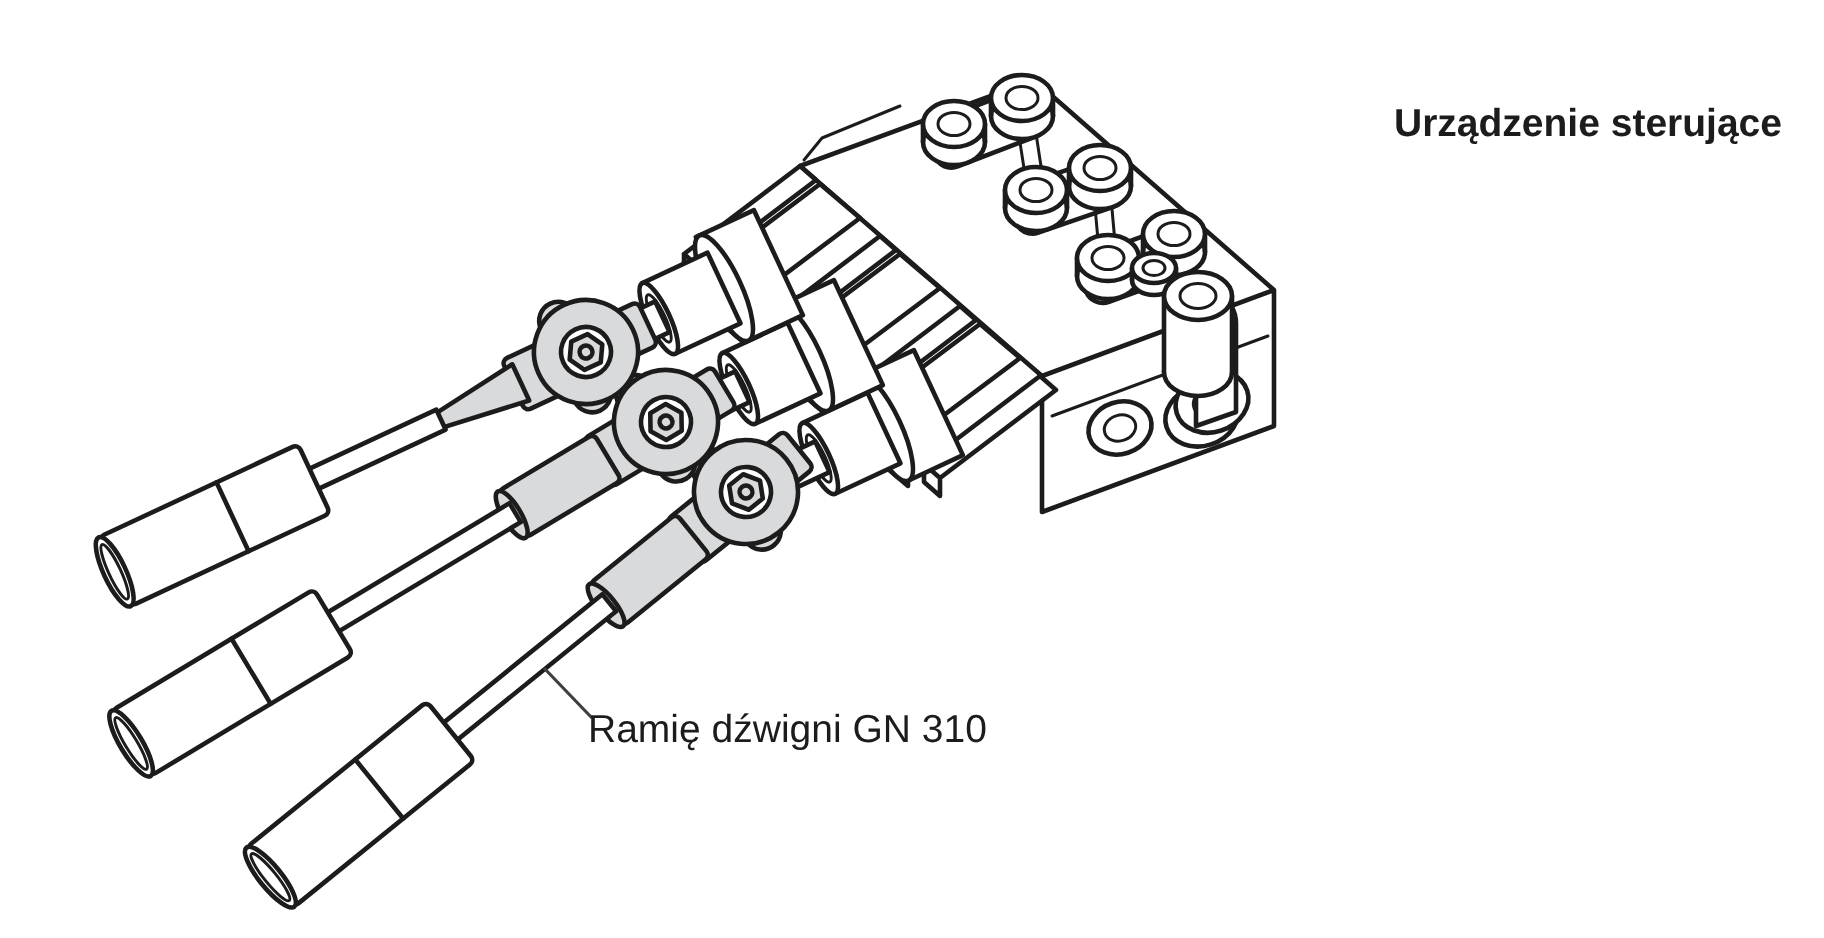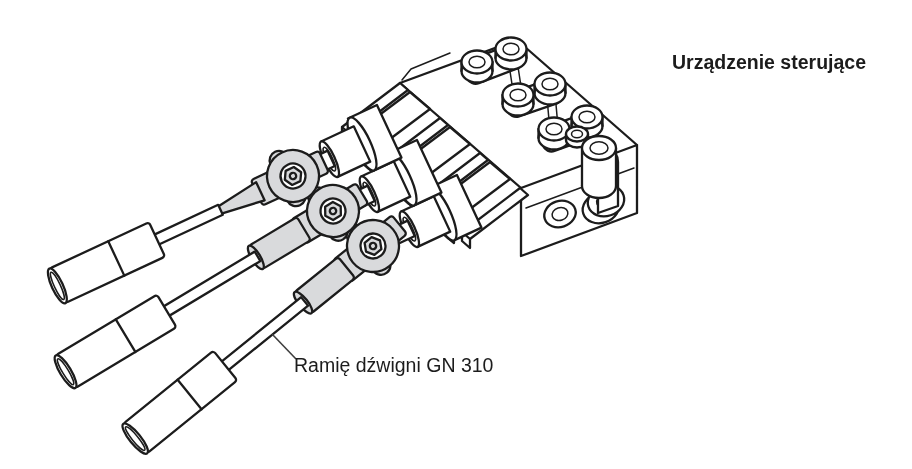--- a/index.html
+++ b/index.html
@@ -11,21 +11,21 @@
   .stage svg{position:absolute;left:0;top:0;}
   
   .o{fill:none;stroke:var(--color-line,#1c1c1c);stroke-width:2.3;stroke-linejoin:round;stroke-linecap:round;}
   .t{stroke-width:1.5;}
   .ow{fill:var(--color-part-fill,#ffffff);stroke:var(--color-line,#1c1c1c);stroke-width:2.3;stroke-linejoin:round;stroke-linecap:round;}
   .og{fill:var(--color-shaded-fill,#d9dadc);stroke:var(--color-line,#1c1c1c);stroke-width:2.3;stroke-linejoin:round;stroke-linecap:round;}
   .nf{fill:var(--color-part-fill,#ffffff);stroke:none;}
   .leader{stroke:var(--color-leader,#3f3f3f);stroke-width:1.6;fill:none;}
   
   .lbl{position:absolute;color:var(--color-line,#1c1c1c);font-size:19.5px;line-height:1.15;white-space:nowrap;}
-  .lbl.bold{font-weight:bold;}
+  .lbl.bold{font-weight:bold;margin-left:25px;}
   .lbl-device{left:672px;top:51px;}
   .lbl-lever{left:294px;top:354px;}
 </style>
 </head>
 <body>
 
 <div class="stage">
 
   <svg width="912" height="469" viewBox="0 0 912 469">
 

